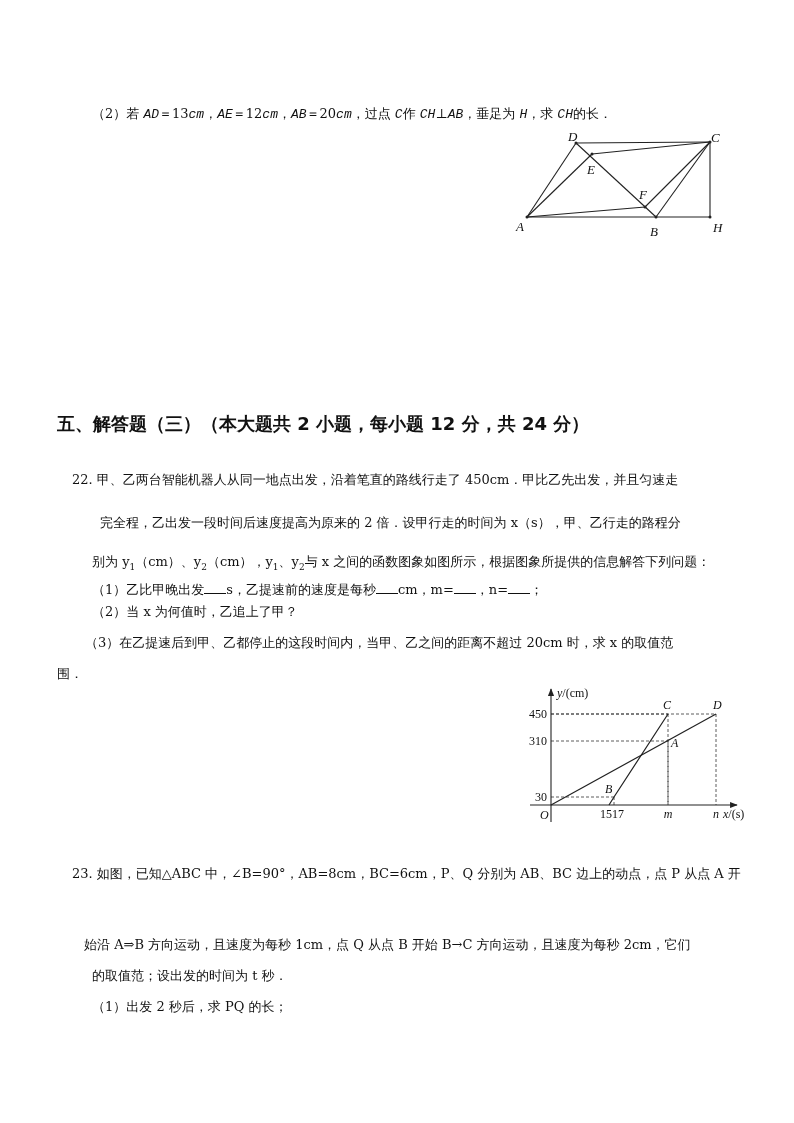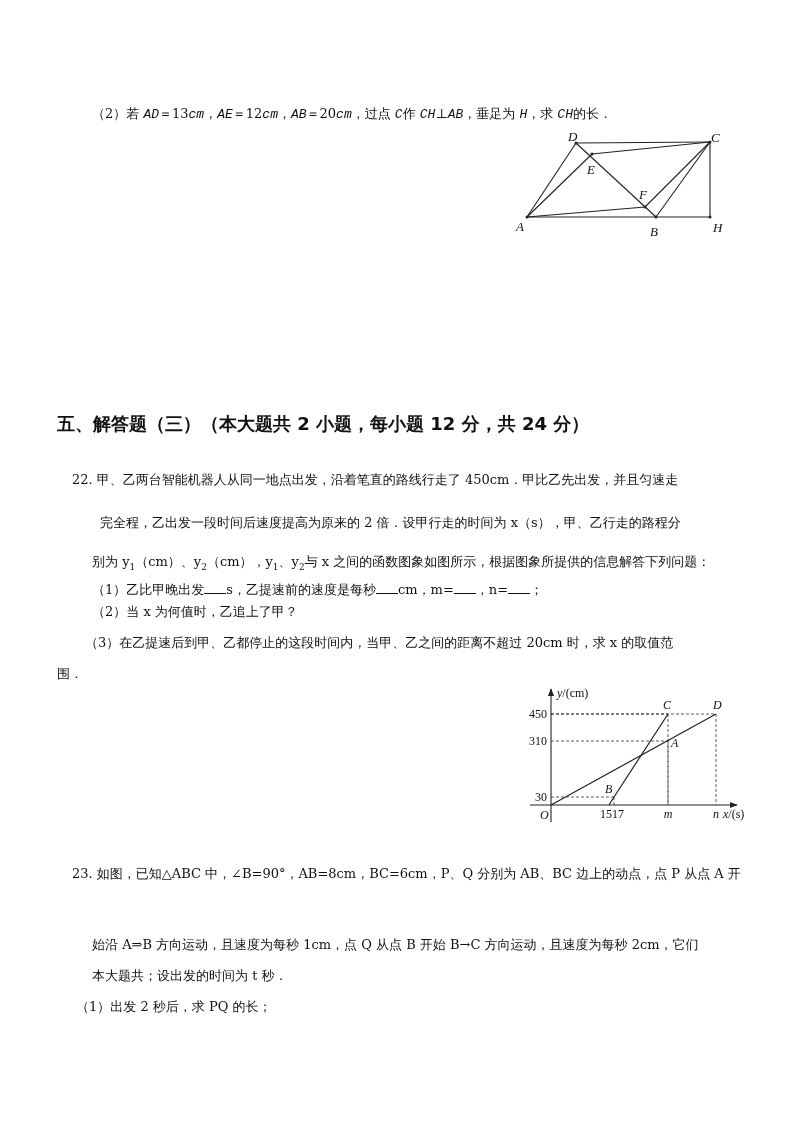--- a/index.html
+++ b/index.html
@@ -103,15 +103,15 @@
       <text x="668" y="818" text-anchor="middle" font-style="italic">m</text>
       <text x="716" y="818" text-anchor="middle" font-style="italic">n</text>
       <text x="671" y="747" font-style="italic">A</text>
       <text x="663" y="709" font-style="italic">C</text>
       <text x="713" y="709" font-style="italic">D</text>
       <text x="605" y="793" font-style="italic">B</text>
     </g>
 </svg>
 
 <div class="line" style="left:72px; top:866px;">23. 如图，已知△ABC 中，∠B=90°，AB=8cm，BC=6cm，P、Q 分别为 AB、BC 边上的动点，点 P 从点 A 开</div>
-<div class="line" style="left:92px; top:937px;">始沿 A⇒B 方向运动，且速度为每秒 1cm，点 Q 从点 B 开始 B→C 方向运动，且速度为每秒 2cm，它们</div>
-<div class="line" style="left:92px; top:968px;">本大题共；设出发的时间为 t 秒．</div>
-<div class="line" style="left:76px; top:999px;">（1）出发 2 秒后，求 PQ 的长；</div>
+<div class="line" style="left:84px; top:937px;">始沿 A⇒B 方向运动，且速度为每秒 1cm，点 Q 从点 B 开始 B→C 方向运动，且速度为每秒 2cm，它们</div>
+<div class="line" style="left:92px; top:968px;">的取值范；设出发的时间为 t 秒．</div>
+<div class="line" style="left:92px; top:999px;">（1）出发 2 秒后，求 PQ 的长；</div>
 
 </body></html>

